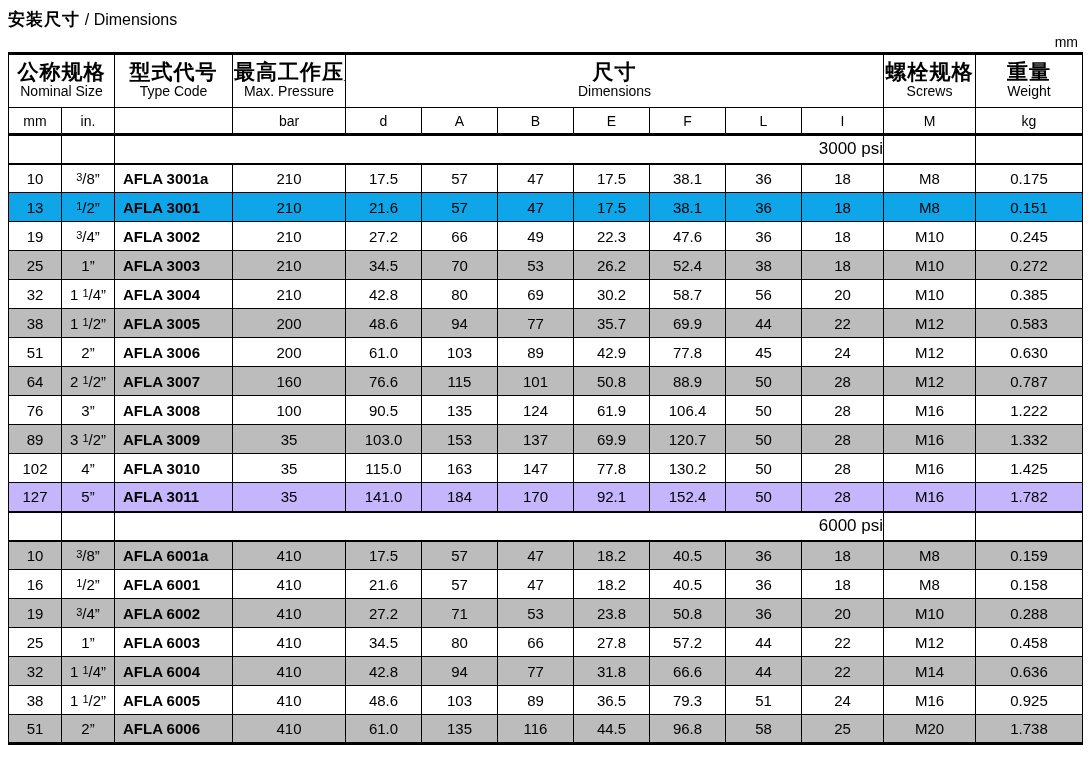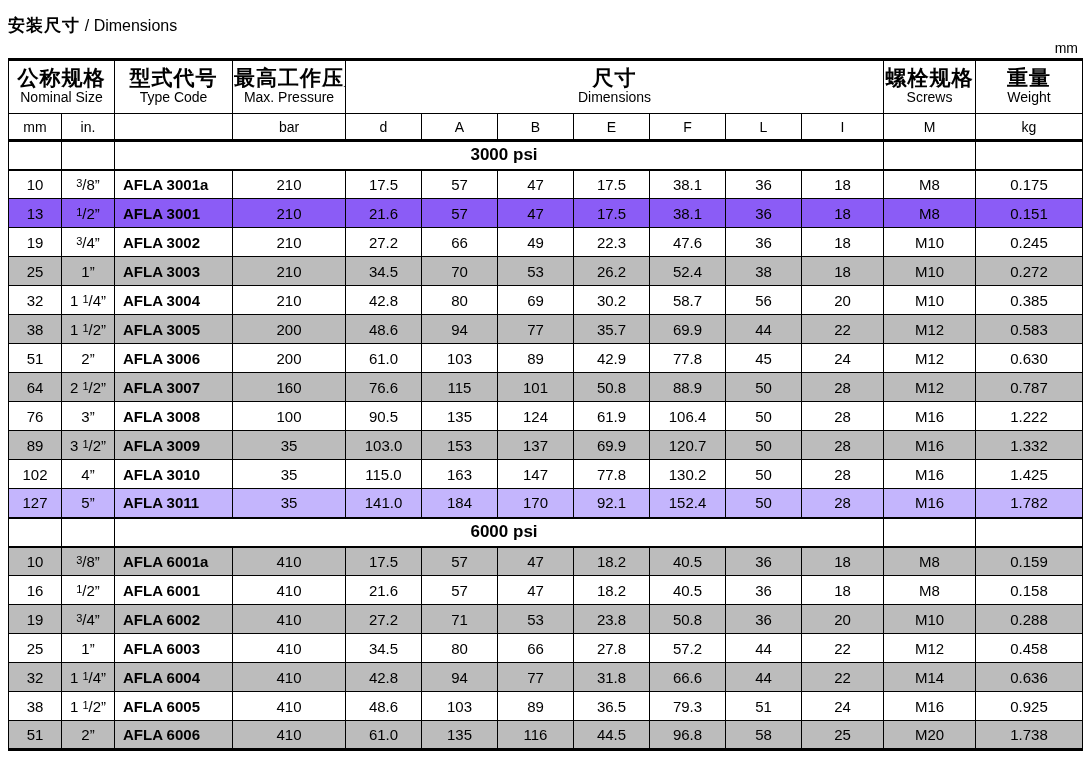--- a/index.html
+++ b/index.html
@@ -5,21 +5,21 @@
   * { margin: 0; padding: 0; box-sizing: border-box; }
   html, body { background: #ffffff; }
   body {
     width: 1090px; height: 783px;
     font-family: "Liberation Sans", "DejaVu Sans", sans-serif;
     color: #000;
     overflow: hidden;
   }
   .page { width: 1090px; height: 783px; padding: 6px 8px 0 8px; }
 
-  .title-line { margin-top: 8px; font-size: 17px; }
+  .title-line { margin-top: 2px; font-size: 17px; }
   .title-line .t-cjk { font-weight: bold; letter-spacing: 1px; }
   .title-line .t-en  { font-weight: normal; font-size: 16px; }
 
   .unit-note {
     text-align: right;
     font-size: 14px;
     margin-top: 3px;
     margin-bottom: 2px;
     padding-right: 4px;
   }
@@ -52,24 +52,23 @@
   }
 
   tbody td { height: 29px; font-size: 15px; }
 
   tr.section-row td {
     border-top: 2px solid #000;
     border-bottom: 2px solid #000;
     height: 29px;
   }
   td.section-label-cell {
-    text-align: center;
+    text-align: right;
     padding-left: 10px;
     font-size: 17px;
-    font-weight: bold;
   }
 
   td.cell-code {
     text-align: left;
     padding-left: 8px;
     font-weight: bold;
   }
 
   .fnum { font-size: 11px; position: relative; top: -3px; }
 </style>
@@ -160,21 +159,21 @@
           <td>17.5</td>
           <td>57</td>
           <td>47</td>
           <td>17.5</td>
           <td>38.1</td>
           <td>36</td>
           <td>18</td>
           <td>M8</td>
           <td>0.175</td>
         </tr>
-        <tr style="background: #8b5cf6; border-radius: 8px;">
+        <tr style="background: #0ea5e9; border-radius: 8px;">
           <td>13</td>
           <td><span class="fnum">1</span>/2”</td>
           <td class="cell-code">AFLA 3001</td>
           <td>210</td>
           <td>21.6</td>
           <td>57</td>
           <td>47</td>
           <td>17.5</td>
           <td>38.1</td>
           <td>36</td>

